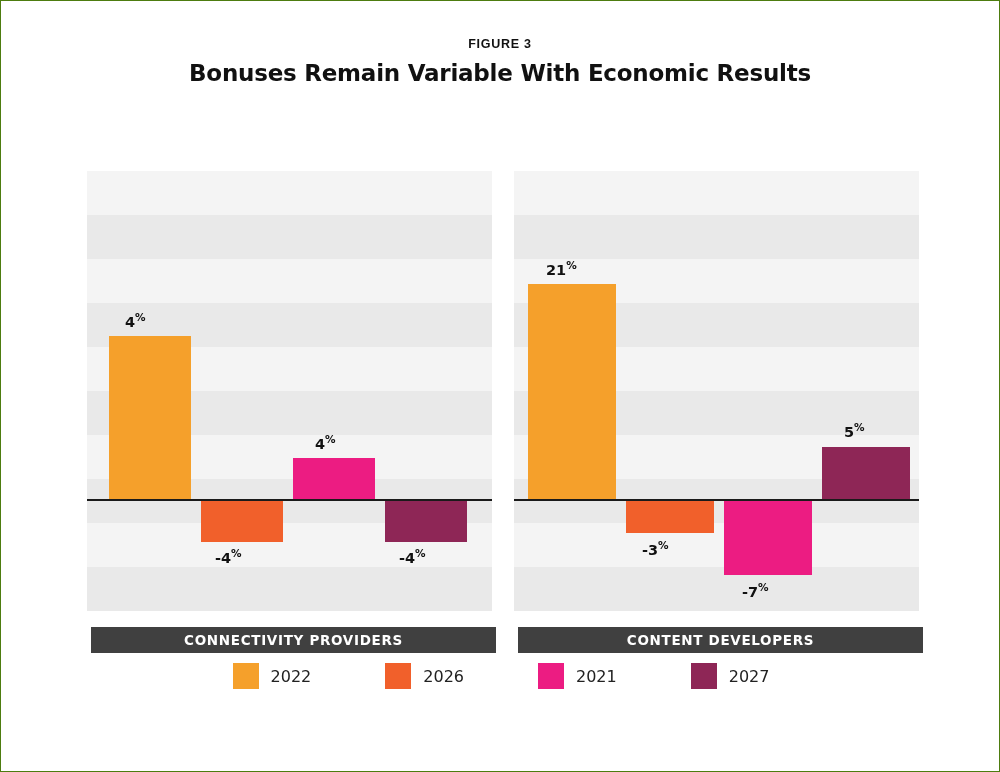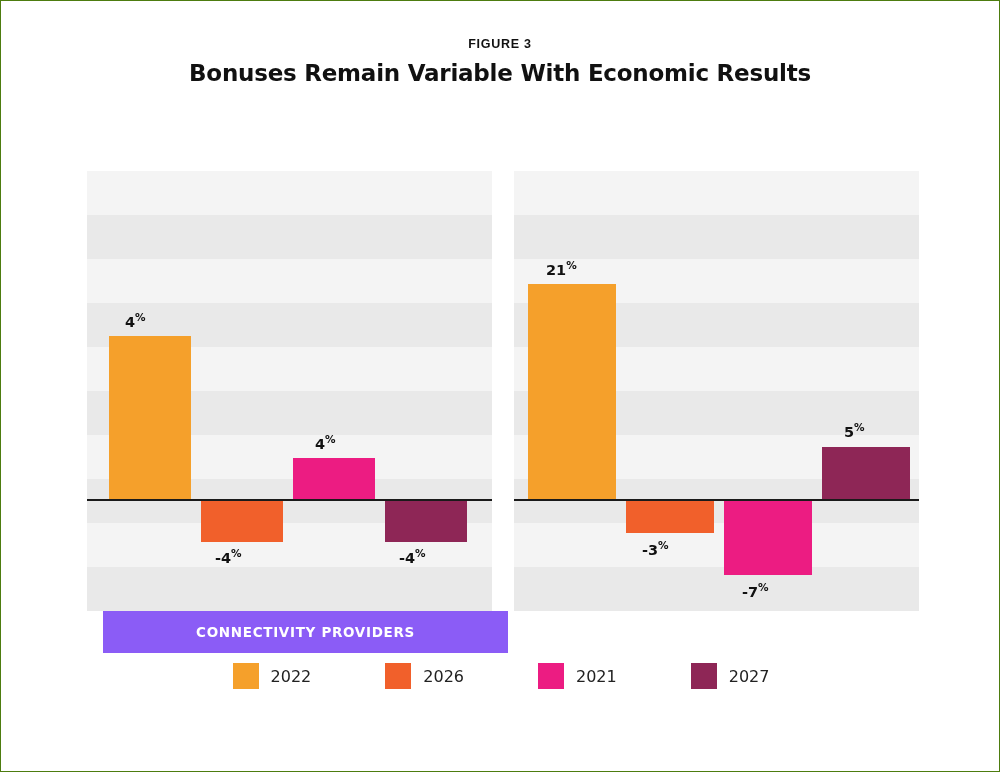--- a/index.html
+++ b/index.html
@@ -103,24 +103,24 @@
     font-family: "DejaVu Sans", sans-serif;
     text-align: right;
   }
   .bar-label .pct {
     font-size: 10.5px;
     vertical-align: super;
   }
   .cat-bar {
     position: absolute;
     bottom: 0;
-    left: 16px;
-    width: 100%;
-    height: 42px;
-    background: #8b5cf6;
+    left: 4px;
+    width: 100%;
+    height: 26px;
+    background: #404040;
     color: #ffffff;
     display: flex;
     align-items: center;
     justify-content: center;
     font-size: 13.5px;
     font-weight: bold;
     letter-spacing: 0.05em;
     font-family: "DejaVu Sans", sans-serif;
   }
 
@@ -227,20 +227,21 @@
         <div class="bar" style="left:210px; width:88px; top:330px; height:74px; background:#EC1C82;"></div>
         <div class="bar-label" style="left:228px; top:410px;">
           <span>-7</span><span class="pct">%</span>
         </div>
 
         <div class="bar" style="left:308px; width:88px; bottom:112px; height:52px; background:#8E2656;"></div>
         <div class="bar-label" style="left:330px; top:250px;">
           <span>5</span><span class="pct">%</span>
         </div>
       </div>
+      <div class="cat-bar">CONTENT DEVELOPERS</div>
     </div>
 
   </div>
 
   <div class="legend">
     <div class="legend-item">
       <span class="swatch" style="background:#F5A02B;"></span>
       <span class="legend-label">2022</span>
     </div>
     <div class="legend-item">

